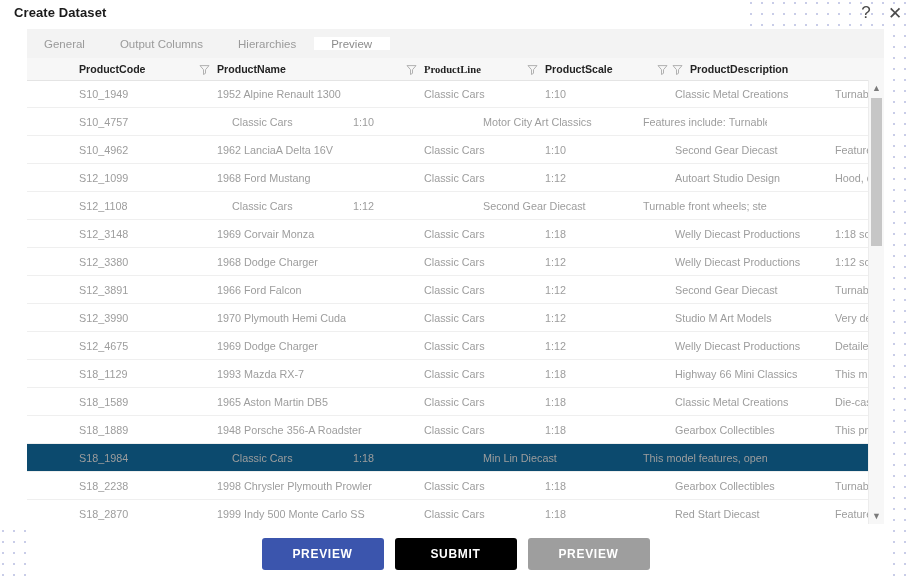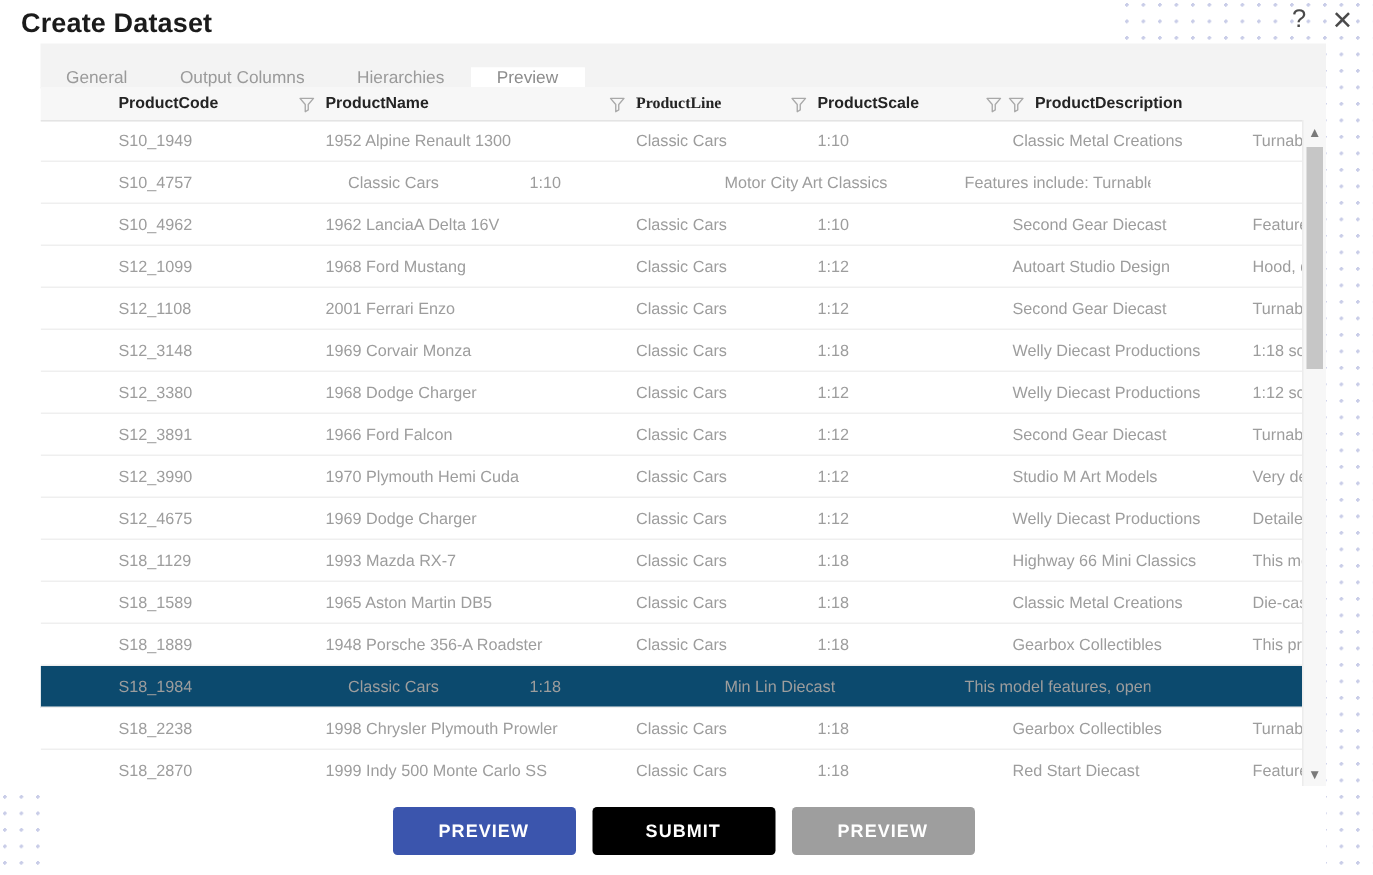--- a/index.html
+++ b/index.html
@@ -52,21 +52,21 @@
   #title-bar {
     position: absolute;
     left: 0; top: 0;
     width: 915px; height: 27px;
     z-index: 4;
     pointer-events: auto;
   }
   #dialog-title {
     position: absolute;
     left: 14px; top: 5px;
-    font-size: 18px;
+    font-size: 13px;
     font-weight: bold;
     color: #1b1b1b;
     letter-spacing: 0.1px;
   }
   .title-ctl {
     position: absolute;
     top: 2px;
     width: 22px; height: 22px;
     display: flex;
     align-items: center;
@@ -81,21 +81,21 @@
   
   #tab-strip {
     position: absolute;
     left: 27px; top: 29px;
     width: 857px; height: 29px;
     background: #f3f3f3;
     border-bottom: 1px solid #e2e2e2;
     z-index: 3;
     pointer-events: auto;
     display: flex;
-    align-items: flex-end;
+    align-items: center;
   }
   .tab {
     display: flex;
     align-items: center;
     justify-content: center;
     font-size: 11.5px;
     color: #9a9a9a;
     padding: 0 17px;
     cursor: pointer;
     white-space: nowrap;
@@ -367,21 +367,20 @@
         <div class="cell c4">1:12</div>
         <div style="width: 15px; flex: 0 0 15px;"></div>
         <div class="cell c5">Autoart Studio Design</div>
         <div style="width: 15px; flex: 0 0 15px;"></div>
         <div class="cell c6">Hood, doors and trunk all op</div>
       </div>
       <div class="row">
         <div class="cell c0"></div>
         <div class="cell c1">S12_1108</div>
         <div style="width: 15px; flex: 0 0 15px;"></div>
-        <div class="cell c2">2001 Ferrari Enzo</div>
         <div style="width: 15px; flex: 0 0 15px;"></div>
         <div class="cell c3">Classic Cars</div>
         <div style="width: 15px; flex: 0 0 15px;"></div>
         <div class="cell c4">1:12</div>
         <div style="width: 15px; flex: 0 0 15px;"></div>
         <div class="cell c5">Second Gear Diecast</div>
         <div style="width: 15px; flex: 0 0 15px;"></div>
         <div class="cell c6">Turnable front wheels; steer</div>
       </div>
       <div class="row">

